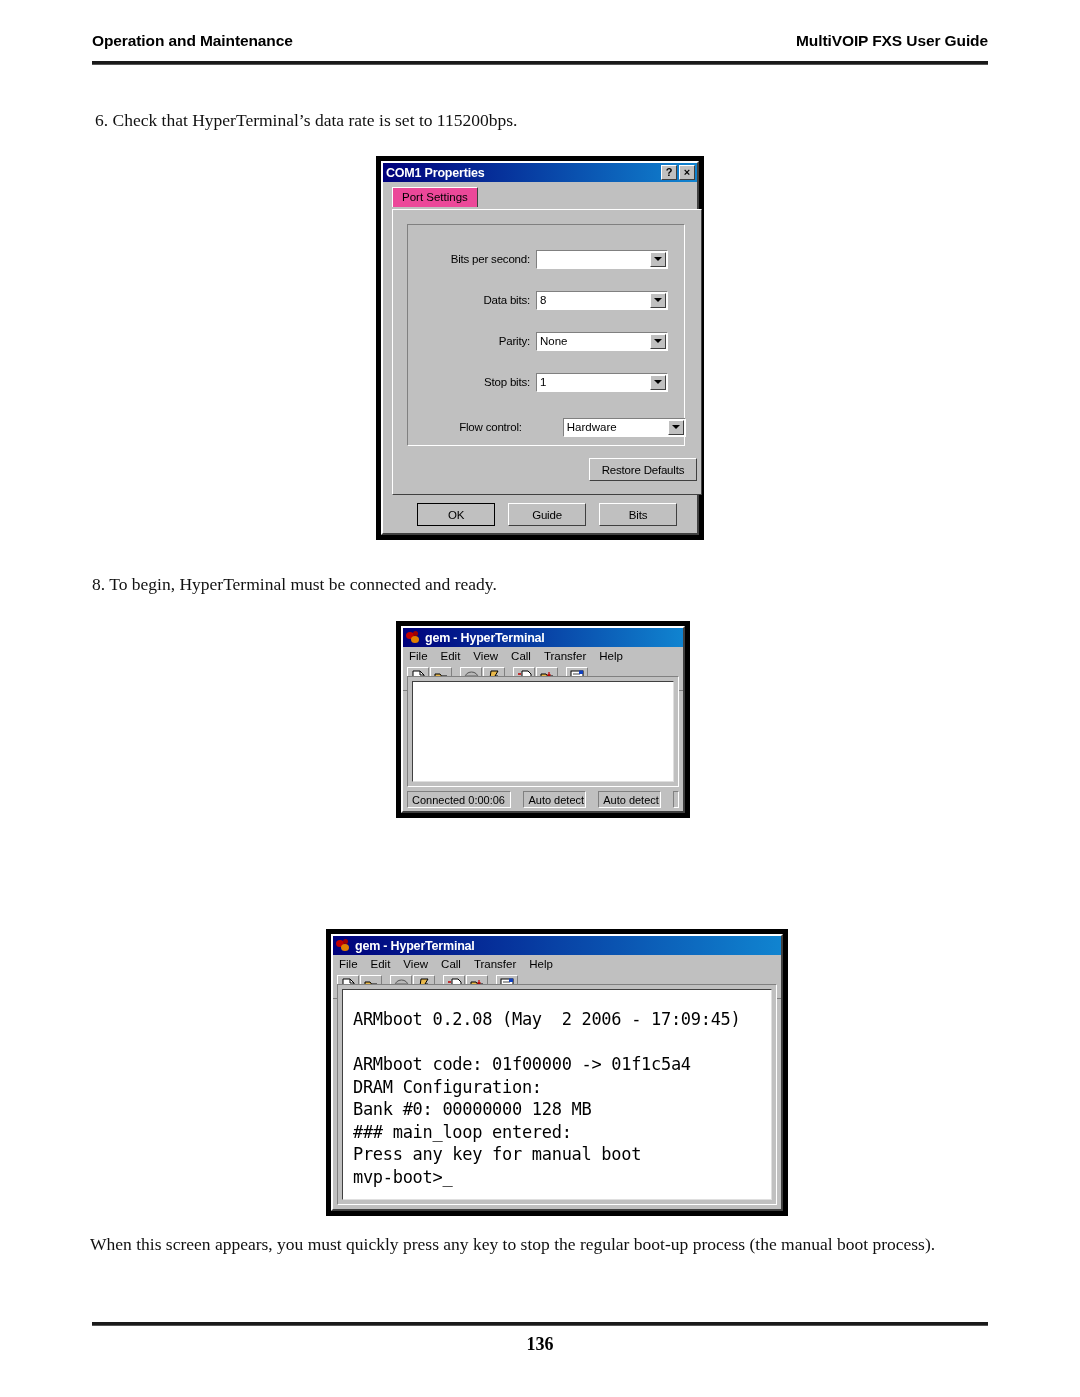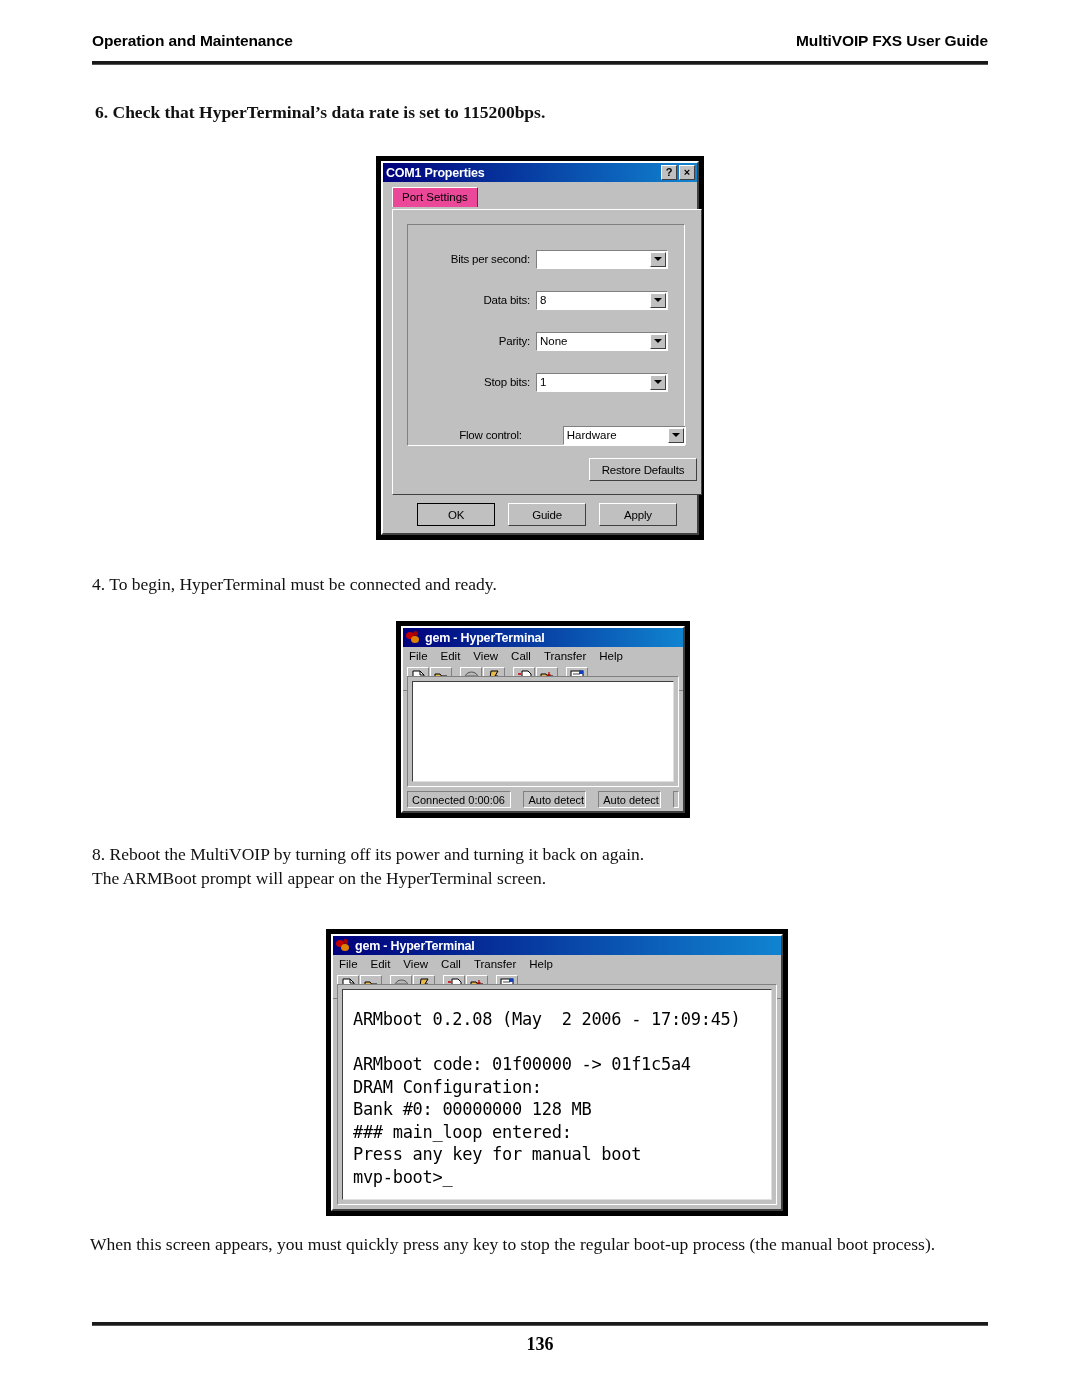--- a/index.html
+++ b/index.html
@@ -35,21 +35,21 @@
 
   
   .para {
     position: absolute;
     font-family: "Liberation Serif", "DejaVu Serif", serif;
     font-size: 17.5px;
     line-height: 24px;
     color: #111;
     white-space: pre-wrap;
   }
-  #step6 { left: 95px; top: 100px; width: 820px; font-weight: bold; }
+  #step6 { left: 95px; top: 108px; width: 820px; }
   #step7 { left: 92px; top: 572px; width: 820px; }
   #step8 { left: 92px; top: 842px; width: 880px; }
   #closing { left: 90px; top: 1232px; width: 900px; }
 
   
   .footer-rule {
     position: absolute; left: 92px; top: 1322px; width: 896px; height: 4px;
     border-top: 3px solid #1a1a1a;
     border-bottom: 1px solid #555;
   }
@@ -322,43 +322,43 @@
           </div>
 
           <div class="field-row" style="top:147px;">
             <span class="field-label">Stop bits:</span>
             <span class="combo">
               <span class="combo-text">1</span>
               <span class="combo-arrow"></span>
             </span>
           </div>
 
-          <div class="field-row" style="top:200px;gap:35px;">
+          <div class="field-row" style="top:192px;gap:35px;">
             <span class="field-label">Flow control:</span>
             <span class="combo">
               <span class="combo-text">Hardware</span>
               <span class="combo-arrow"></span>
             </span>
           </div>
 
         </div>
 
         <div class="btn" id="restore-defaults">Restore Defaults</div>
       </div>
 
       <div class="dlg-buttons">
         <div class="btn default">OK</div>
         <div class="btn">Guide</div>
-        <div class="btn">Apply</div>
+        <div class="btn">Bits</div>
       </div>
 
     </div>
   </div>
 
-  <div class="para" id="step7">4. To begin, HyperTerminal must be connected and ready.</div>
+  <div class="para" id="step7">8. To begin, HyperTerminal must be connected and ready.</div>
 
   <div class="win-frame" id="ht-window-1">
     <div class="win-body">
 
       <div class="titlebar">
         <span class="ht-icon">
           <span class="b1"></span>
             <span class="b3"></span>
             <span class="b2"></span>
         </span>
@@ -431,22 +431,20 @@
       <div class="ht-statusbar">
         <span class="sb-cell" style="width:110px;">Connected 0:00:06</span>
         <span class="sb-cell" style="width:66px;">Auto detect</span>
         <span class="sb-cell" style="width:66px;">Auto detect</span>
         <span class="sb-cell" style="flex:1;">S</span>
       </div>
 
     </div>
   </div>
 
-  <div class="para" id="step8">8. Reboot the MultiVOIP by turning off its power and turning it back on again.
-The ARMBoot prompt will appear on the HyperTerminal screen.</div>
 
   <div class="win-frame" id="ht-window-2">
     <div class="win-body">
 
       <div class="titlebar">
         <span class="ht-icon">
           <span class="b1"></span>
             <span class="b3"></span>
             <span class="b2"></span>
         </span>

